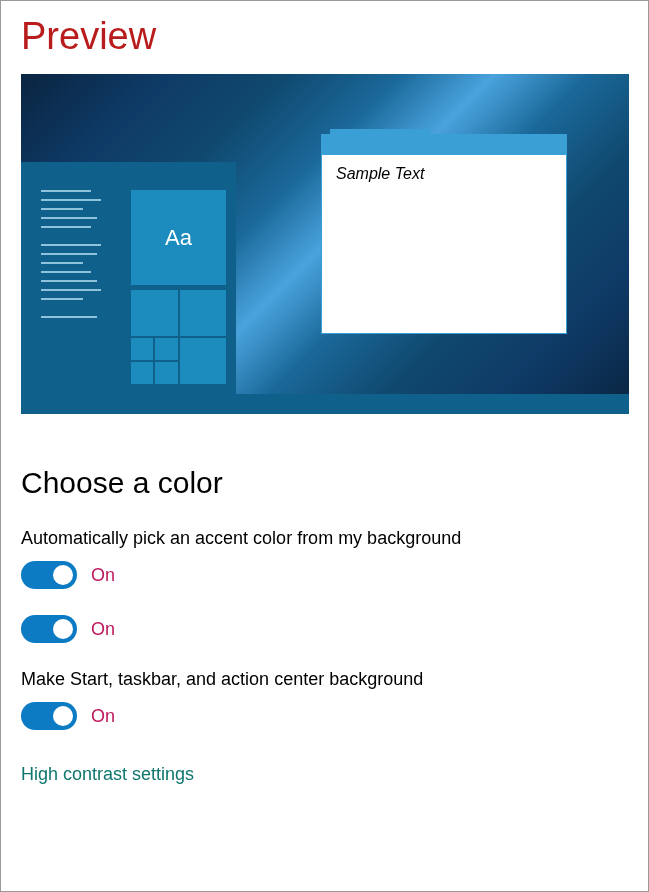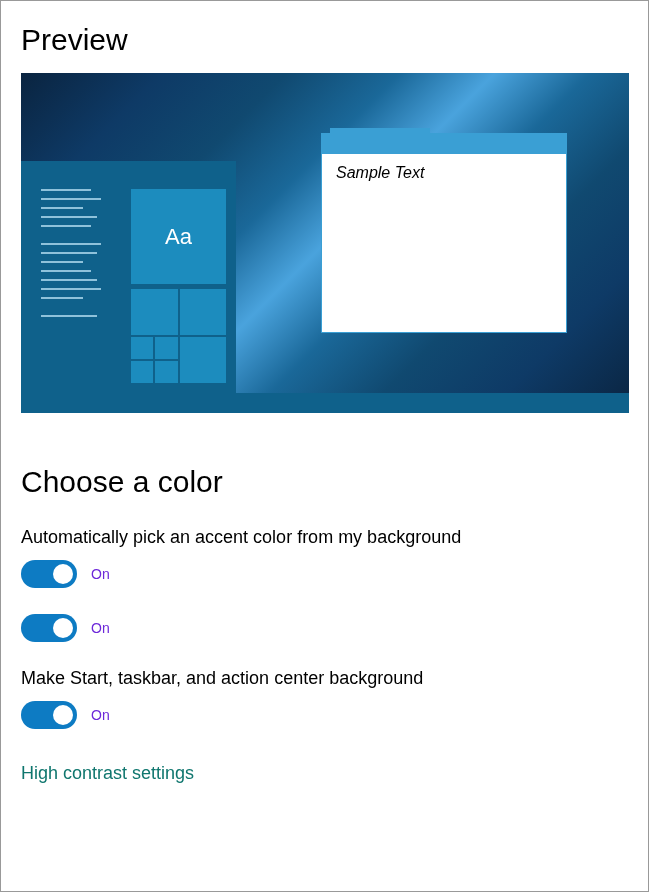--- a/index.html
+++ b/index.html
@@ -9,25 +9,24 @@
     }
     body {
       font-family: "Segoe UI", Tahoma, sans-serif;
       background: #ffffff;
       width: 649px;
       height: 892px;
       border: 1px solid #999;
       padding: 14px 20px;
     }
     .section-title {
-      font-size: 30px;
+      font-size: 38px;
       font-weight: 300;
-      color: #000000;
+      color: #b91c1c;
       margin-bottom: 16px;
-      margin-top: 8px;
     }
     .preview-box {
       width: 608px;
       height: 340px;
       background: linear-gradient(135deg, #0a2440 0%, #0e3a66 15%, #104970 28%, #1a6899 40%, #4aa3dd 50%, #1a6899 60%, #104970 72%, #0e3a66 85%, #0a2440 100%);
       position: relative;
       overflow: hidden;
       margin-bottom: 52px;
     }
     .start-panel {
@@ -158,22 +157,22 @@
     .toggle-knob {
       position: absolute;
       right: 4px;
       top: 4px;
       width: 20px;
       height: 20px;
       background: #fff;
       border-radius: 50%;
     }
     .toggle-state {
-      font-size: 14px;
-      color: #6d28d9;
+      font-size: 18px;
+      color: #be185d;
     }
     .link {
       font-size: 18px;
       color: #0f766e;
       cursor: pointer;
       margin-top: 8px;
       display: inline-block;
     }
   </style>
 </head>

